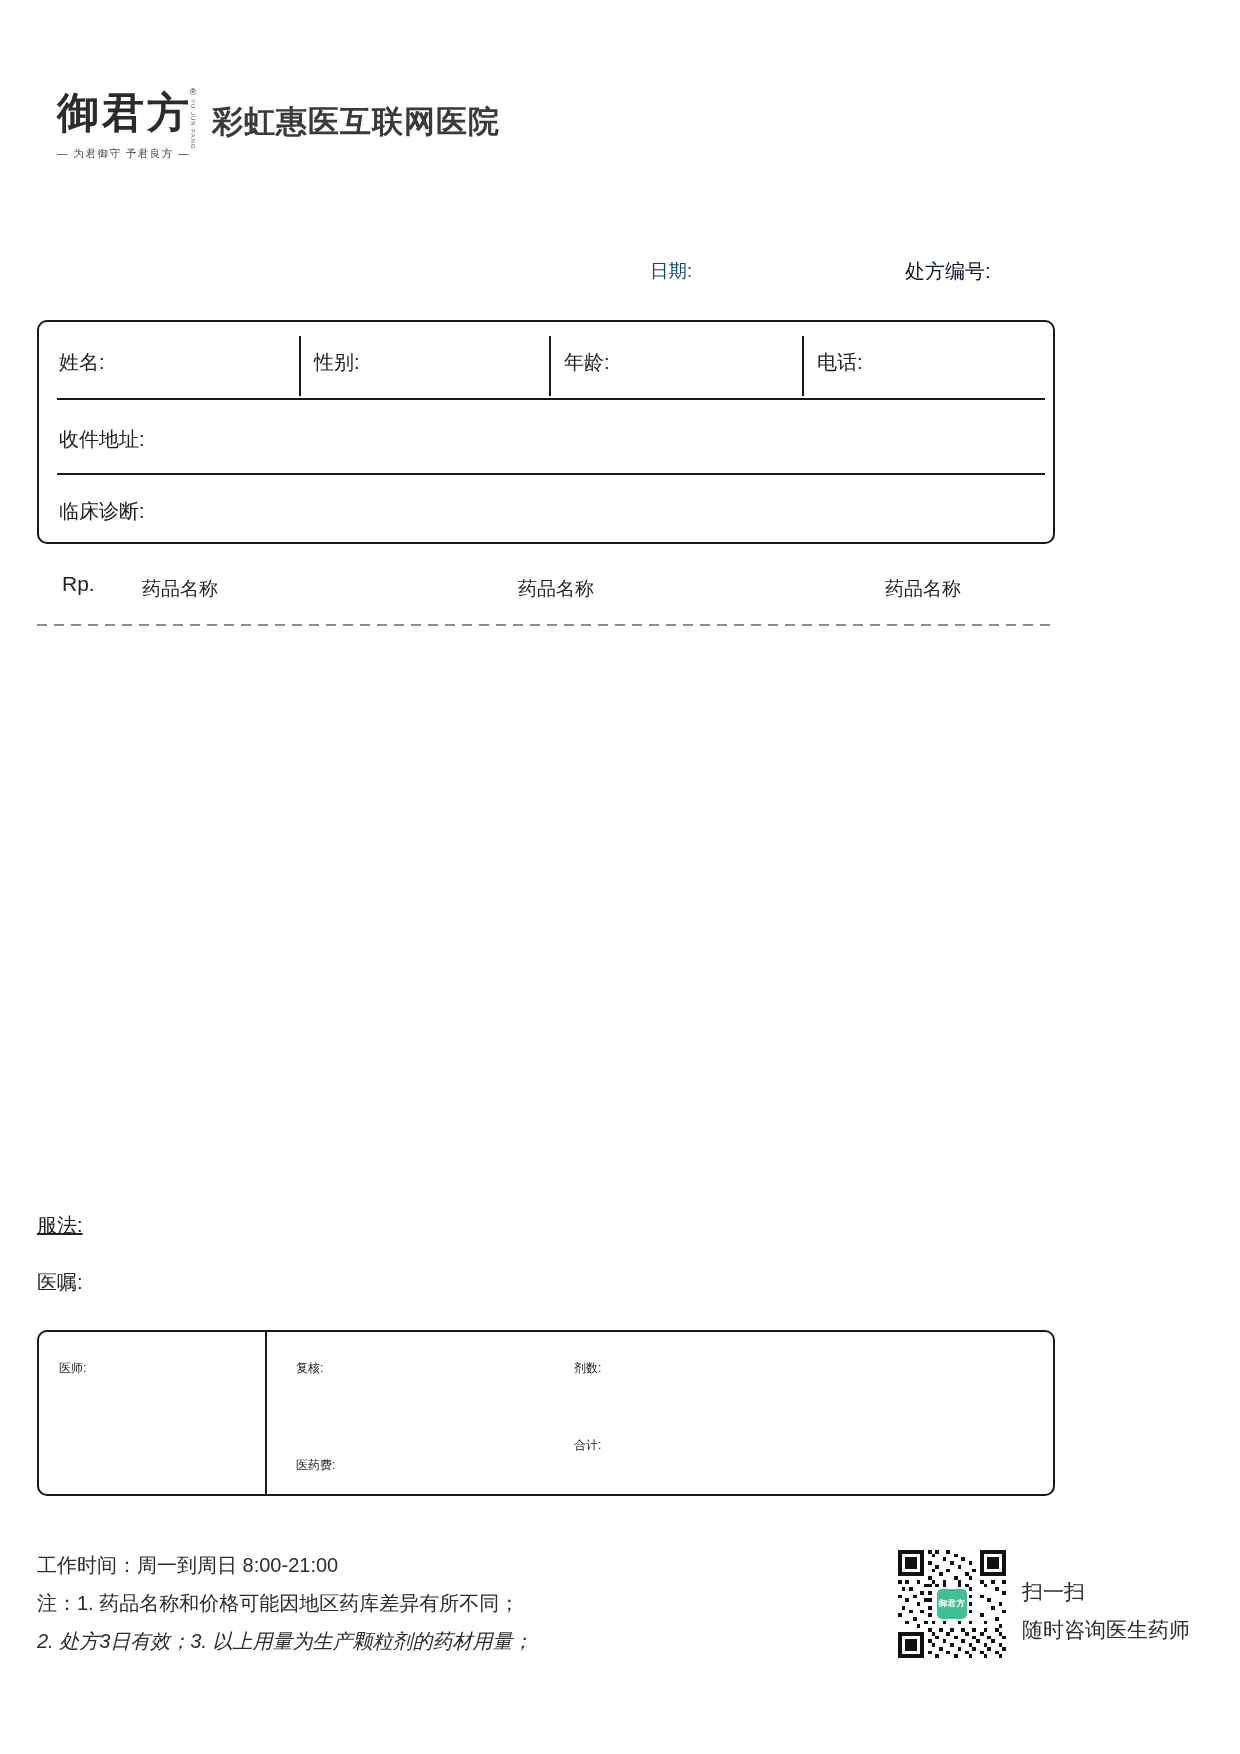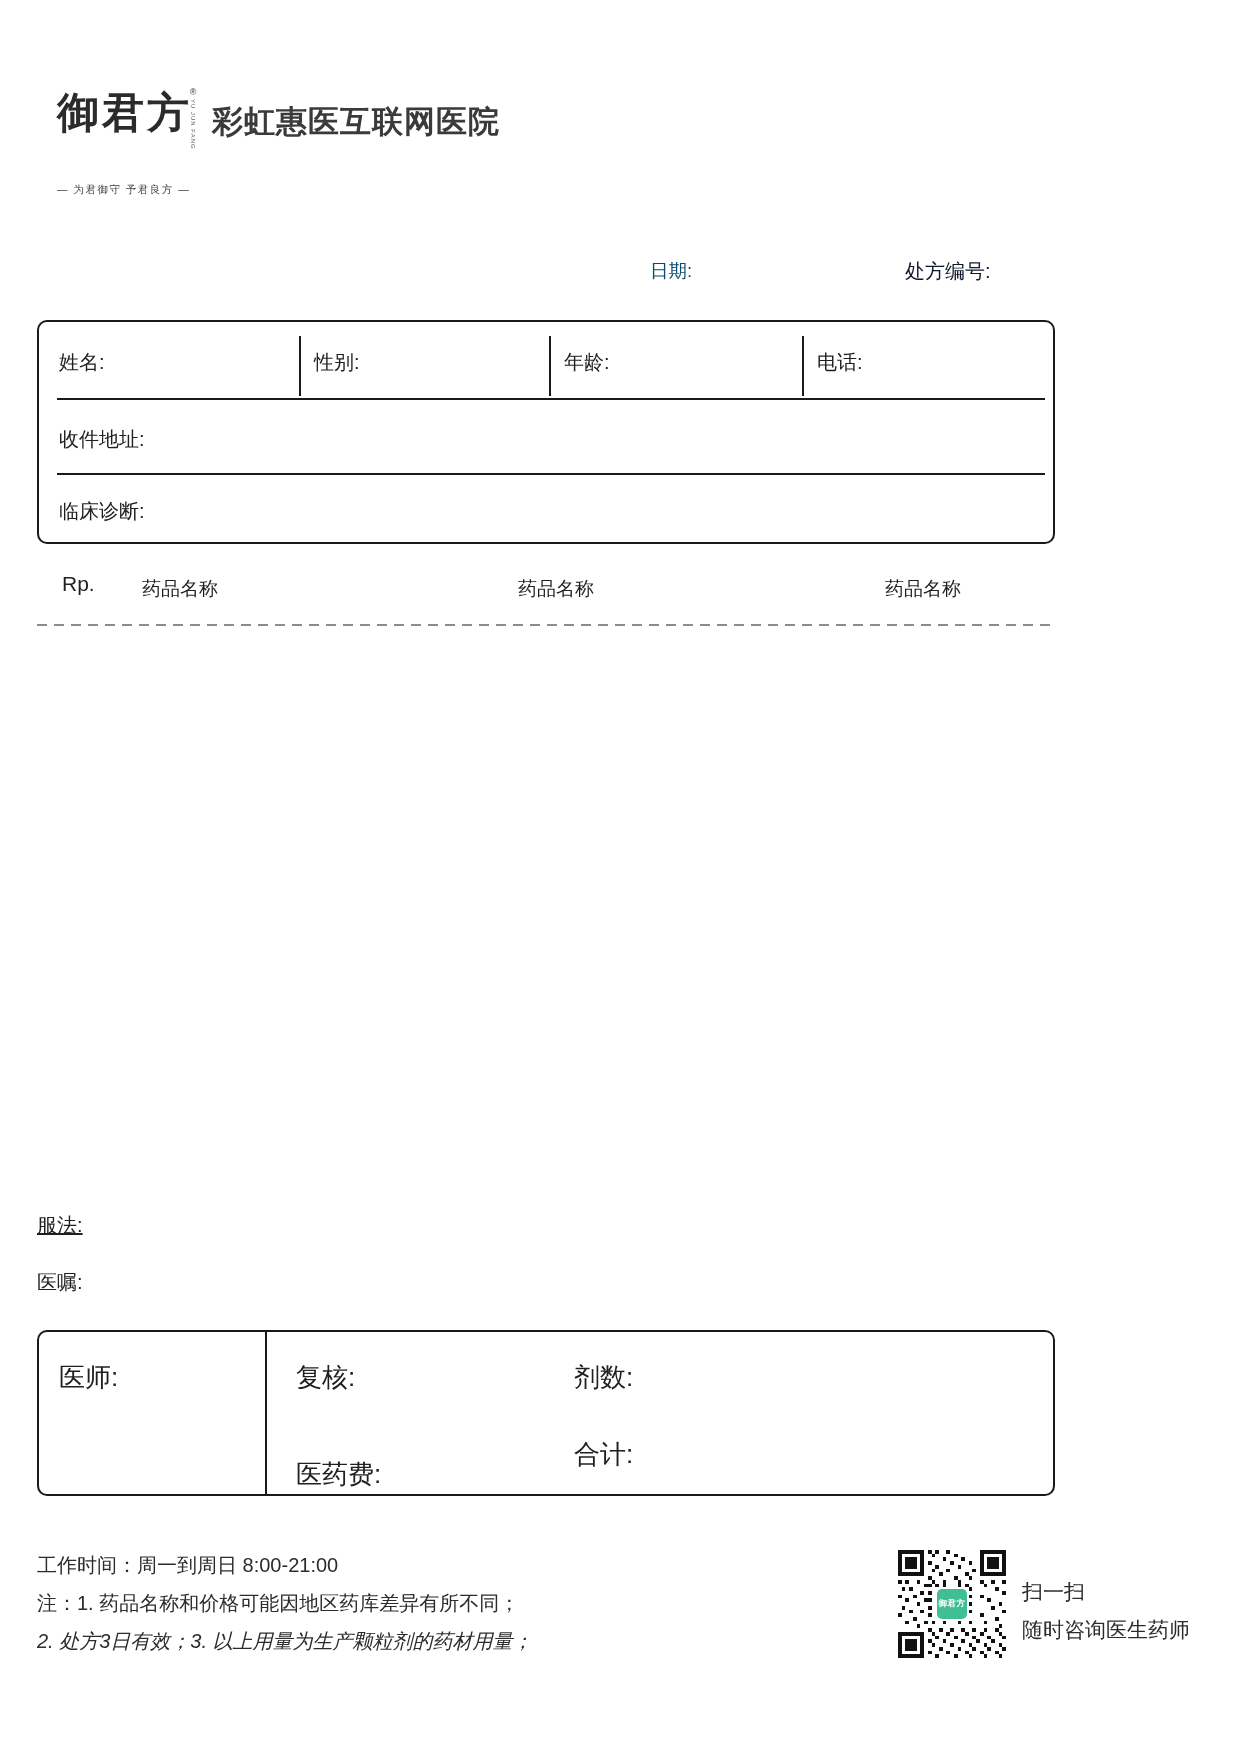--- a/index.html
+++ b/index.html
@@ -13,21 +13,21 @@
     left:57px;top:92px;font-family:"DejaVu Serif", serif;font-weight:bold;
     font-size:42px;letter-spacing:3px;color:#2b2b2b;line-height:1;
   }
   .logo-side{left:186px;top:88px;width:14px;text-align:center;}
   .logo-reg{font-size:9px;color:#333;line-height:1;display:block;}
   .logo-vert{
     display:block;margin:2px auto 0;writing-mode:vertical-rl;
     font-size:6px;letter-spacing:1px;color:#666;line-height:1;
   }
   .logo-tagline{
-    left:57px;top:147px;font-size:10.5px;letter-spacing:1.5px;color:#3f3f3f;white-space:nowrap;margin-top:36px;
+    left:57px;top:147px;font-size:10.5px;letter-spacing:1.5px;color:#3f3f3f;white-space:nowrap;
   }
   .hospital-title{
     left:212px;top:101px;font-size:31px;font-weight:900;letter-spacing:1px;color:#3a3a3a;white-space:nowrap;
   }
   
   .notice{left:37px;top:258px;font-size:18px;color:#242424;white-space:nowrap;}
   .date-label{left:650px;top:258px;font-size:18.5px;color:#0c4a6e;}
   .rxno-label{left:905px;top:258px;font-size:20px;color:#0f172a;}
   
   .patient-box{
@@ -47,21 +47,21 @@
     background:repeating-linear-gradient(90deg,#8c8c8c 0 10px,transparent 10px 17px);
   }
   
   .usage-label{left:37px;top:1212px;font-size:20px;color:#202020;text-decoration:underline;}
   .advice-label{left:37px;top:1269px;font-size:20px;color:#202020;}
   
   .signoff-box{
     left:37px;top:1330px;width:1018px;height:166px;
     border:2px solid #1a1a1a;border-radius:10px;box-sizing:border-box;
   }
-  .signoff-box .label{position:absolute;font-size:26px;color:#202020;white-space:nowrap;}
+  .signoff-box .label{position:absolute;font-size:12px;color:#202020;white-space:nowrap;}
   .signoff-vdiv{position:absolute;left:226px;top:0;bottom:0;width:2px;background:#1a1a1a;}
   
   .footer-line{font-size:20px;color:#2c2c2c;white-space:nowrap;}
   .hours{left:37px;top:1552px;}
   .note1{left:37px;top:1590px;}
   .note2{left:37px;top:1628px;font-style:italic;}
   
   .qr-wrap{left:898px;top:1550px;width:108px;height:108px;}
   .qr-wrap svg{width:108px;height:108px;display:block;}
   .qr-badge{

